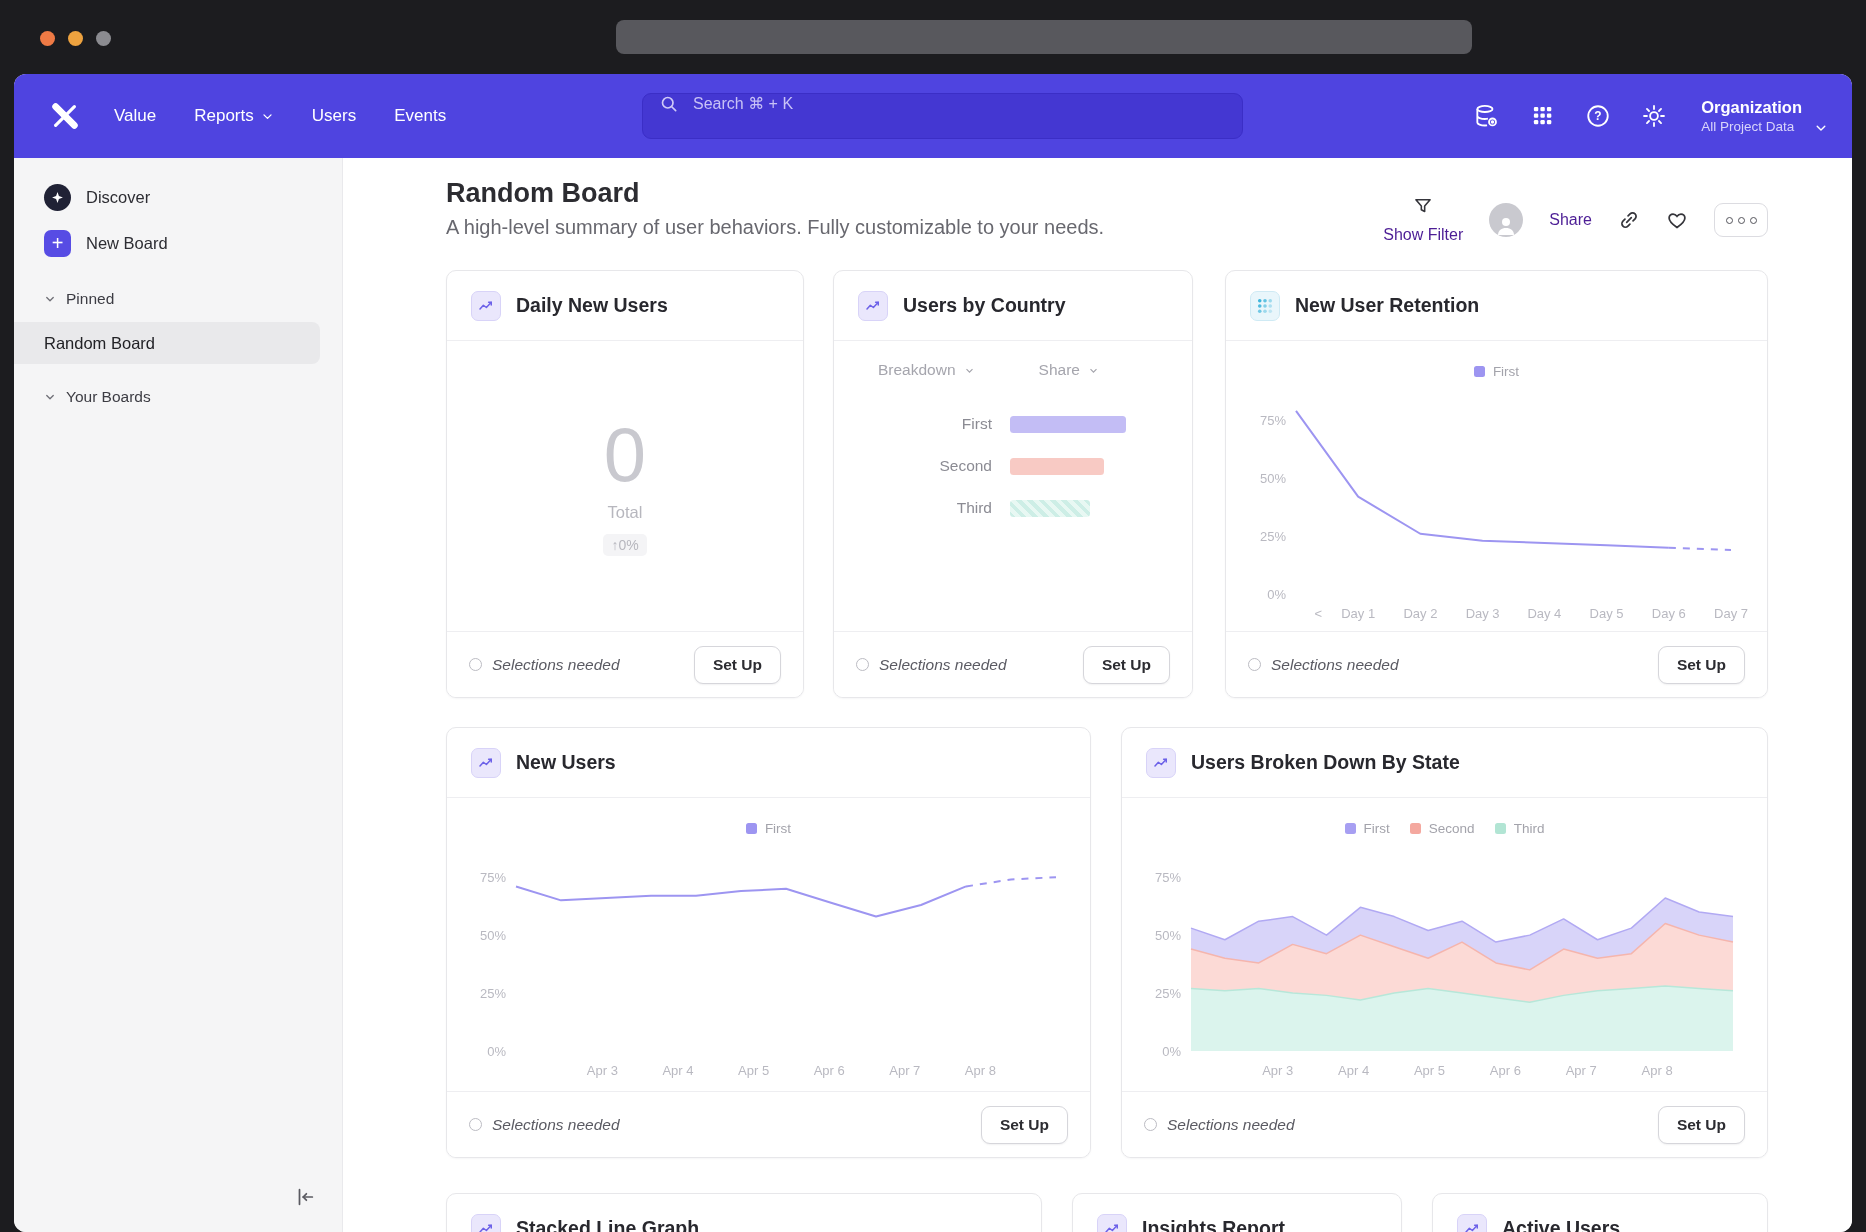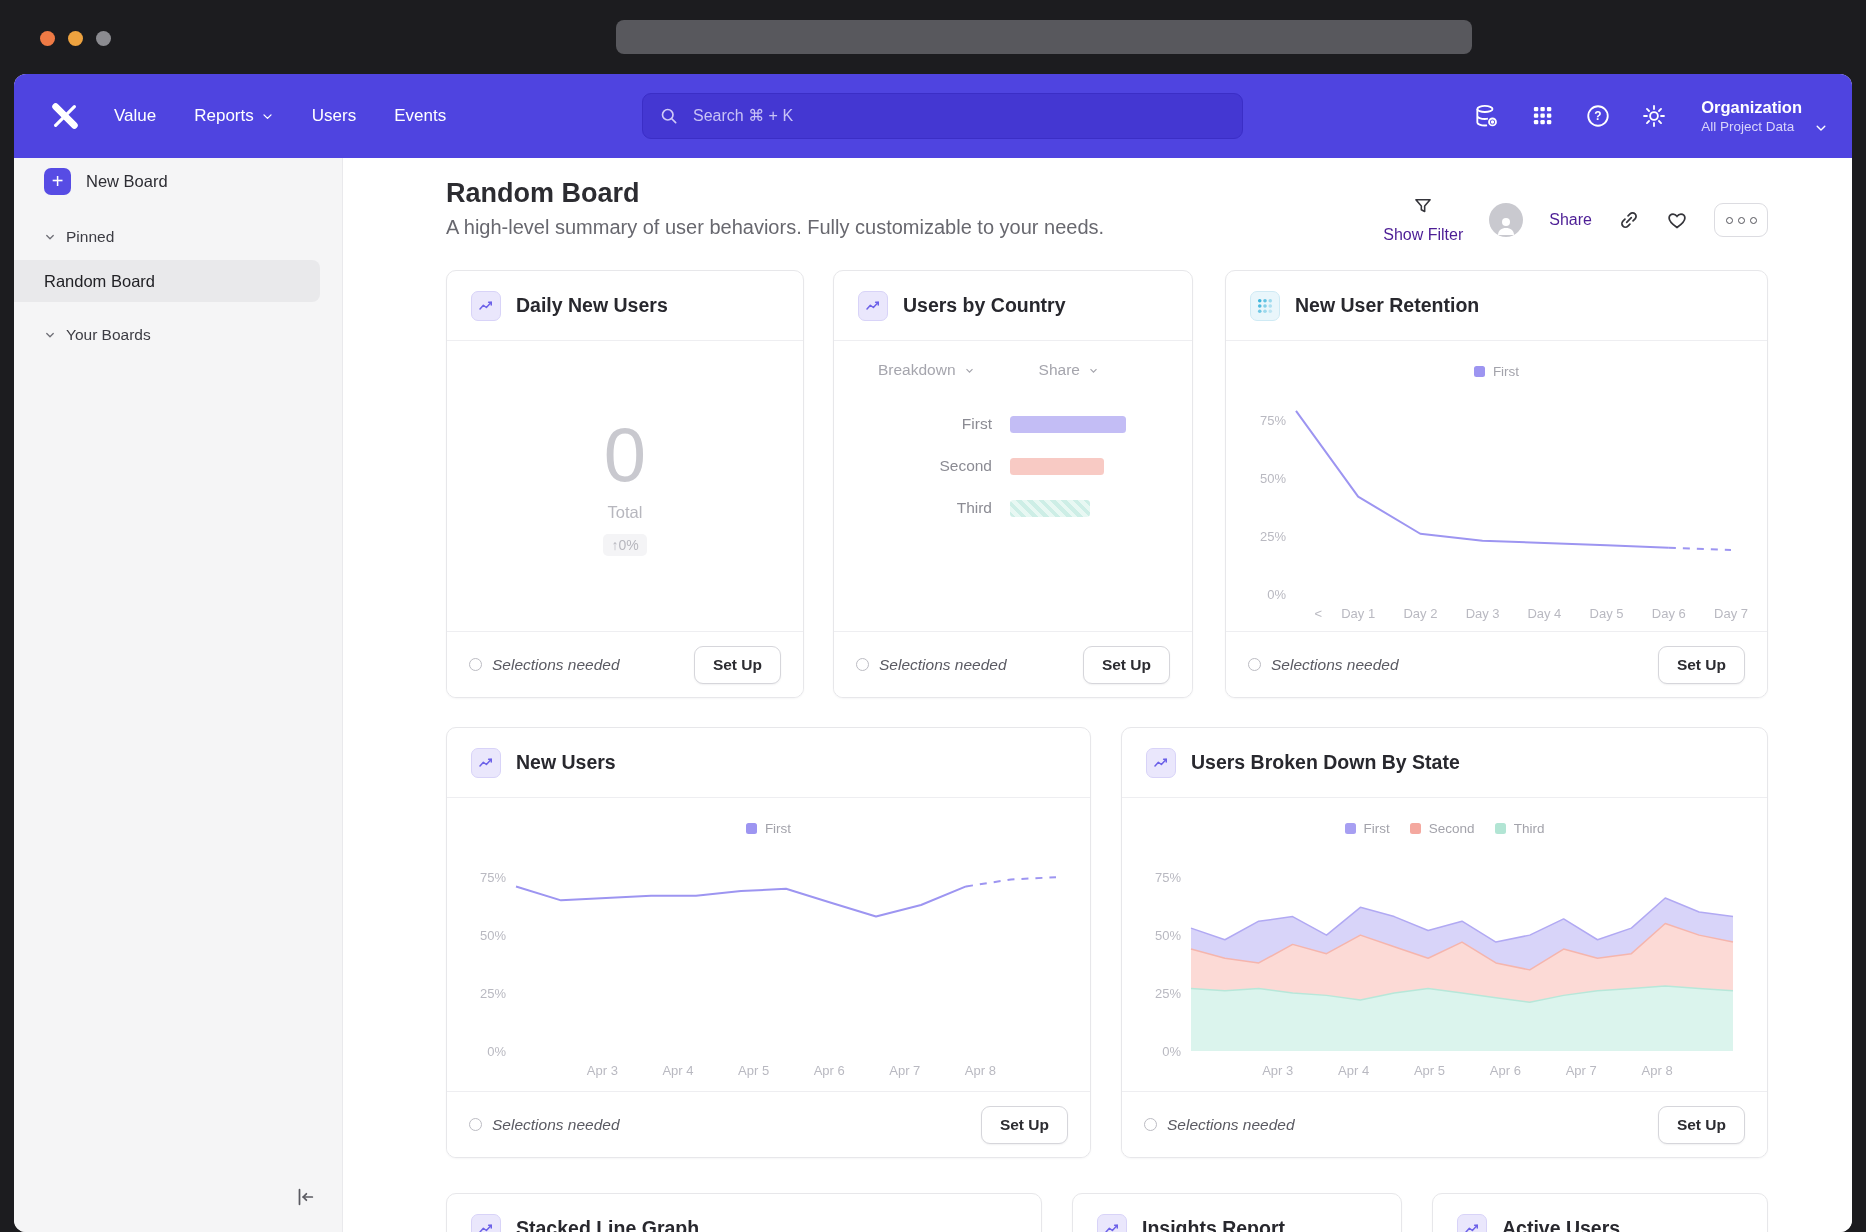--- a/index.html
+++ b/index.html
@@ -14,21 +14,21 @@
   .urlbar{position:absolute;left:616px;top:20px;width:856px;height:34px;background:#58585d;border-radius:8px;}
   
   .frame{position:absolute;left:14px;right:14px;top:74px;bottom:0;border-radius:12px;overflow:hidden;
          background:#fff;display:flex;flex-direction:column;}
   
   .navbar{position:relative;flex:0 0 84px;background:#4f44e0;display:flex;align-items:center;padding:0 24px 0 34px;}
   .logo{width:34px;height:34px;margin-right:32px;display:flex;align-items:center;justify-content:center;}
   .nav-items{display:flex;gap:38px;align-items:center;}
   .nav-item{display:flex;align-items:center;gap:7px;color:#fff;font-size:17px;font-weight:500;cursor:default;}
   .search{position:absolute;left:628px;top:19px;width:601px;height:46px;background:#4437d2;border:1px solid #3b2ec6;
-          display:flex;align-items:center;gap:12px;padding:0 16px;border-radius:9px;}
+          display:flex;align-items:flex-start;gap:12px;padding:0 16px;border-radius:9px;}
   .search input{background:transparent;border:none;outline:none;color:#e8e5fb;font-size:16px;flex:1;
                 font-family:"Liberation Sans",sans-serif;}
   .search input::placeholder{color:#c8c2f6;}
   .nav-right{margin-left:auto;display:flex;align-items:center;gap:30px;}
   .nav-icon{width:26px;height:26px;display:flex;align-items:center;justify-content:center;}
   .org{display:flex;align-items:flex-end;gap:12px;color:#fff;margin-left:4px;cursor:default;}
   .org-text{display:flex;flex-direction:column;line-height:1.3;}
   .org-name{font-size:16.5px;font-weight:700;}
   .org-sub{font-size:13.5px;color:#d9d5fa;}
   
@@ -186,20 +186,28 @@
           <svg width="14" height="14" viewBox="0 0 24 24">
               <path d="M5.5 9l6.5 6.5L18.5 9" fill="none" stroke="#fff" stroke-width="2.4" stroke-linecap="round" stroke-linejoin="round"></path>
             </svg>
         </div>
       </div>
     </div>
 
     <div class="appbody">
 
       <aside class="sidebar">
+        <div class="sb-item first">
+          <span class="disc-icon">
+            <svg width="13" height="13" viewBox="0 0 24 24" fill="#fff">
+                <path d="M12 2l2.6 7.4L22 12l-7.4 2.6L12 22l-2.6-7.4L2 12l7.4-2.6z"></path>
+              </svg>
+          </span>
+          <span>Discover</span>
+        </div>
         <div class="sb-item">
           <span class="nb-icon">+</span>
           <span>New Board</span>
         </div>
         <div class="sb-section">
           <svg width="12" height="12" viewBox="0 0 24 24">
               <path d="M5.5 9l6.5 6.5L18.5 9" fill="none" stroke="#6f6f76" stroke-width="2.6" stroke-linecap="round" stroke-linejoin="round"></path>
             </svg>
           <span>Pinned</span>
         </div>

